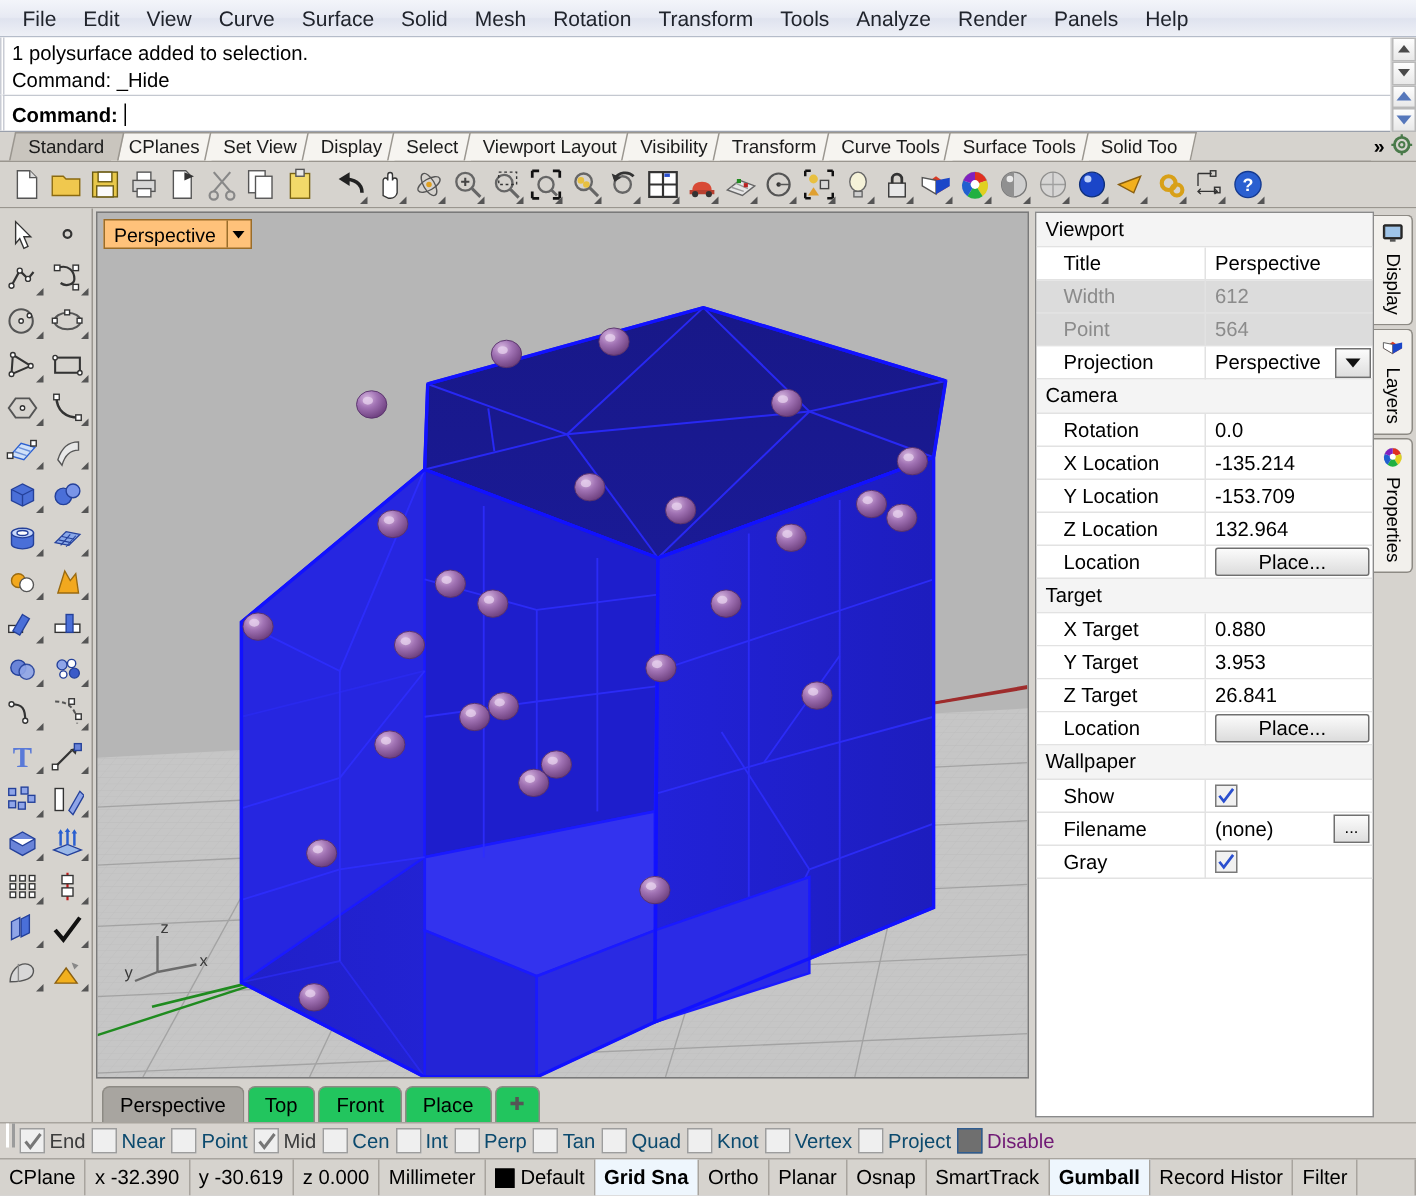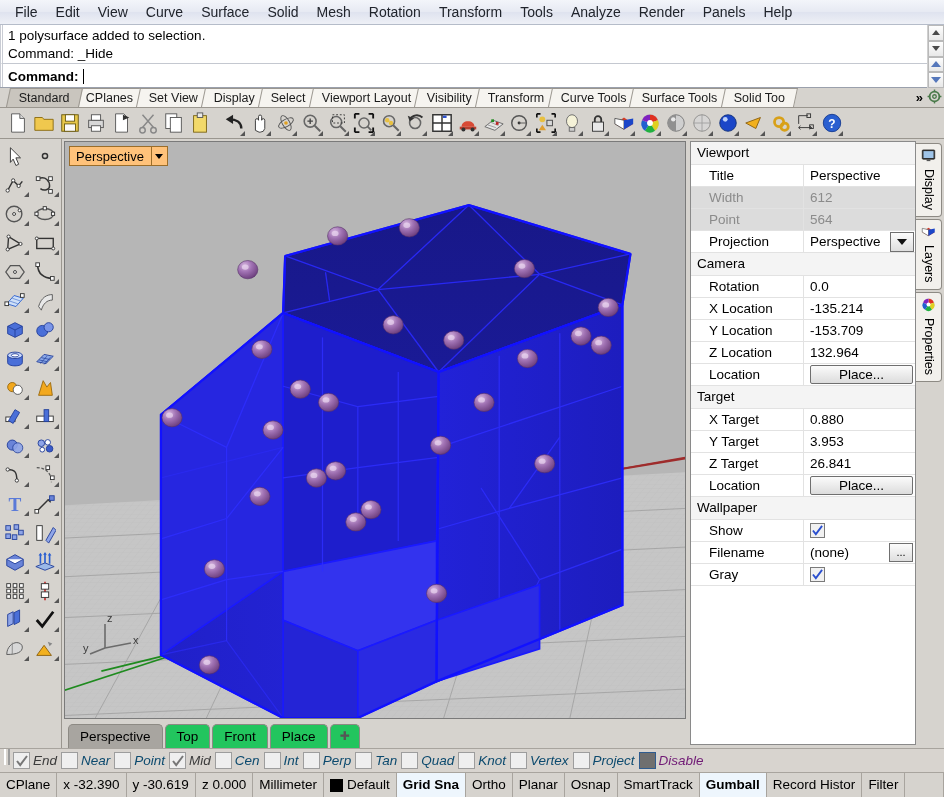--- a/index.html
+++ b/index.html
@@ -302,21 +302,20 @@
   
   .osnapbar {
     flex: 0 0 auto;
     height: 24px;
     background: #d8d4cf;
     border-top: 1px solid #a8a49e;
     display: flex; 
     padding-left: 4px;
     gap: 0px;
     font-size: 13.5px;
-    font-style: italic;
   }
   .osnapbar .grip {
     width: 6px; height: 16px; margin-right: 3px;
     border-left: 2px solid #fff; border-right: 2px solid #9b9b9b;
   }
   .osnapitem { display:flex; align-items:center; margin-right: 4px; }
   .osnapitem .box {
     width: 17px; height: 17px; border: 1px solid #9d9d9d;
     background: #efefef; margin-right: 3px;
     display:flex;align-items:center;justify-content:center;

